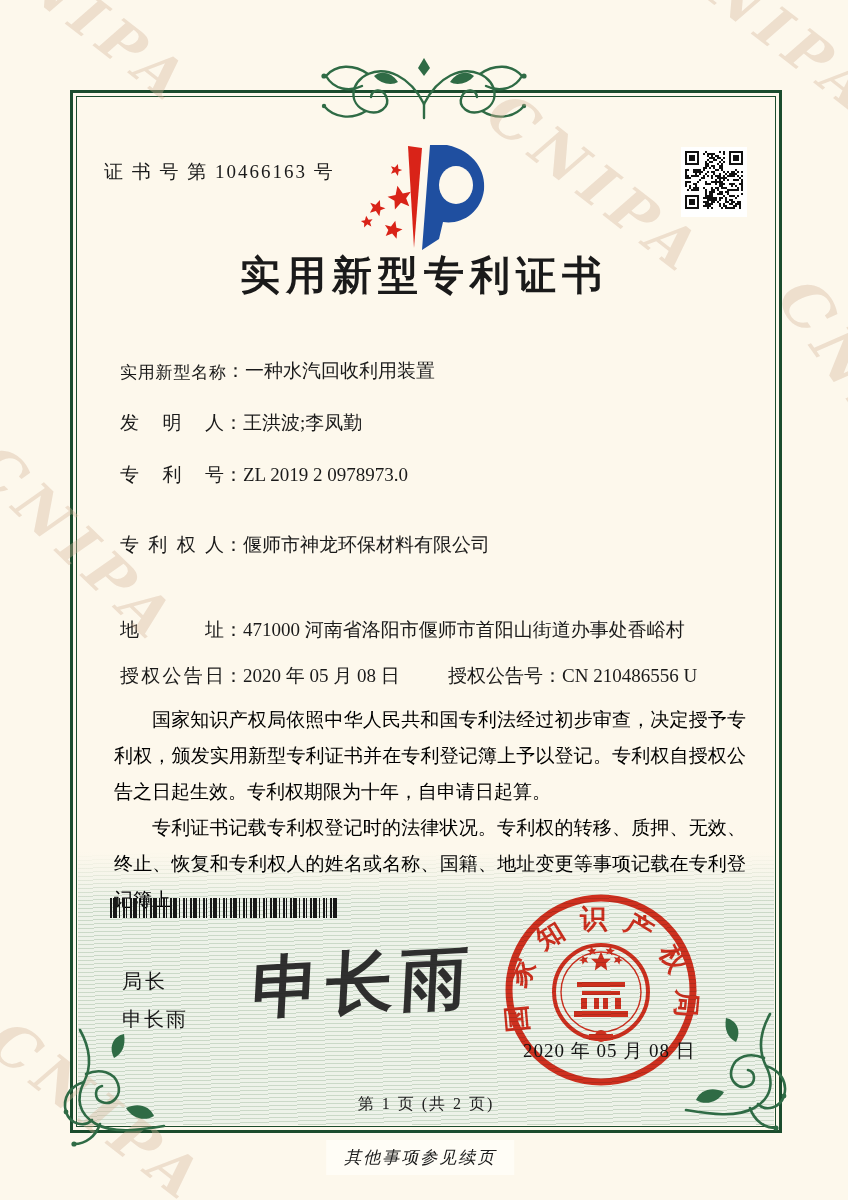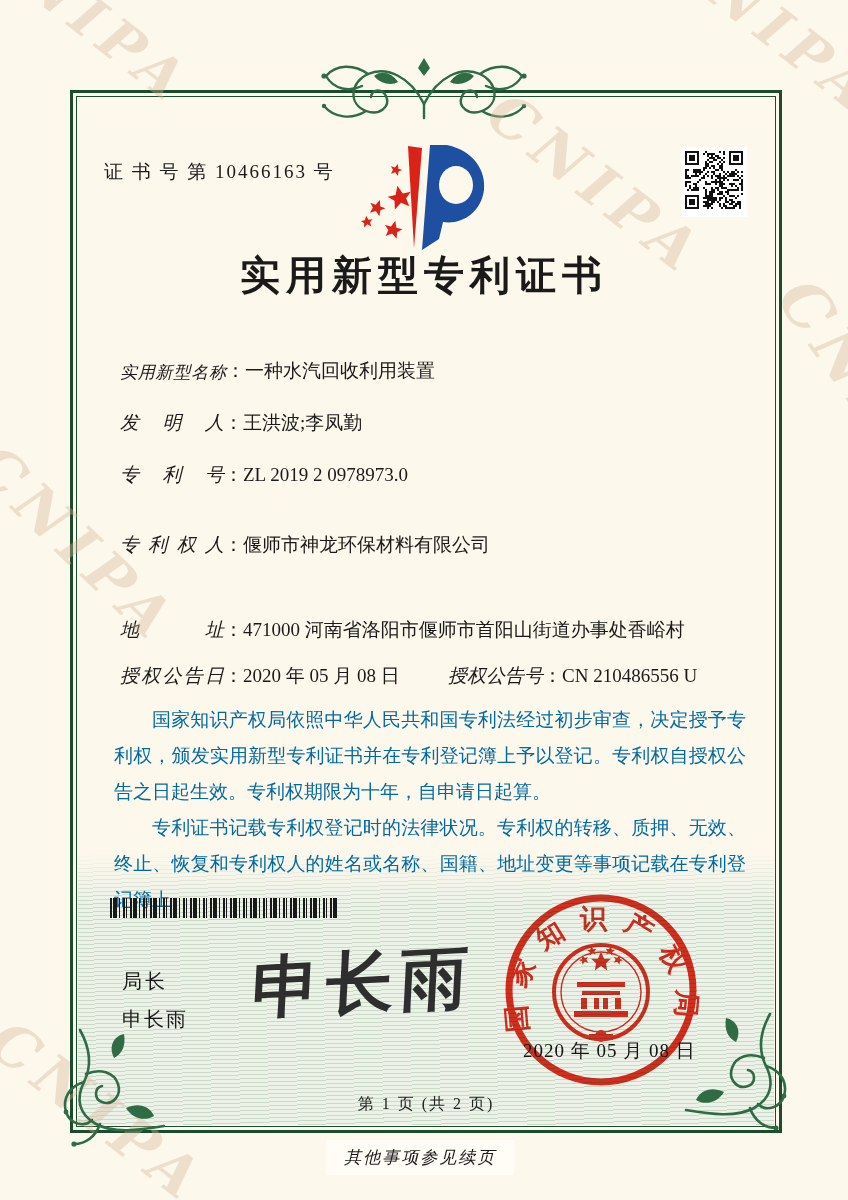--- a/index.html
+++ b/index.html
@@ -37,29 +37,29 @@
   .guilloche::before{content:""; position:absolute; left:0; right:0; top:0; height:52px;
     background:linear-gradient(#fdf8ec, rgba(253,248,236,0));}
   
   .cert-no{position:absolute; left:104px; top:150px; font-size:19px; letter-spacing:2px; z-index:2;margin-top:9px;}
   .logo{position:absolute; left:350px; top:142px; z-index:2;}
   .qr-box{position:absolute; left:681px; top:147px; background:#ffffff; padding:4px; z-index:2;}
   .title{position:absolute; left:0; top:248px; width:100%; text-align:center; z-index:2;
     font-size:40px; font-weight:bold; letter-spacing:6px;}
   
   .frow{position:absolute; left:120px; white-space:nowrap; font-size:19px; z-index:2;}
-  .flabel{display:inline-block; width:104px; text-align:justify; text-align-last:justify; vertical-align:bottom;font-style:italic;}
+  .flabel{display:inline-block; width:104px; text-align:justify; text-align-last:justify; vertical-align:bottom;}
   .r1{top:358px;} .r1 .flabel{font-size:17px; width:106px;}
   .r2{top:410px;} .r3{top:462px;} .r4{top:513px;} .r5{top:532px;} .r6{top:617px;} .r7{top:663px;}
   .fvalue{}
   .fpair2{position:absolute; left:328px; top:0; white-space:nowrap;}
   .fpair2 .flabel{width:95px;}
   
   .body-text{position:absolute; left:114px; top:702px; width:632px; z-index:2;
-    font-size:19px; line-height:36px; text-align:justify; color:#0369a1;}
+    font-size:19px; line-height:36px; text-align:justify; color:#000000;}
   .body-text p{margin:0; text-indent:2em;}
   
   .barcode{position:absolute; left:110px; top:898px; width:228px; height:20px; z-index:2;
     background:repeating-linear-gradient(90deg,
       #181818 0 2px, rgba(0,0,0,0) 2px 3px,
       #181818 3px 7px, rgba(0,0,0,0) 7px 9px,
       #181818 9px 10px, rgba(0,0,0,0) 10px 13px,
       #181818 13px 15px, rgba(0,0,0,0) 15px 16px,
       #181818 16px 17px, rgba(0,0,0,0) 17px 20px);}
   .director-title{position:absolute; left:122px; top:968px; font-size:20px; letter-spacing:3px; z-index:2;}

